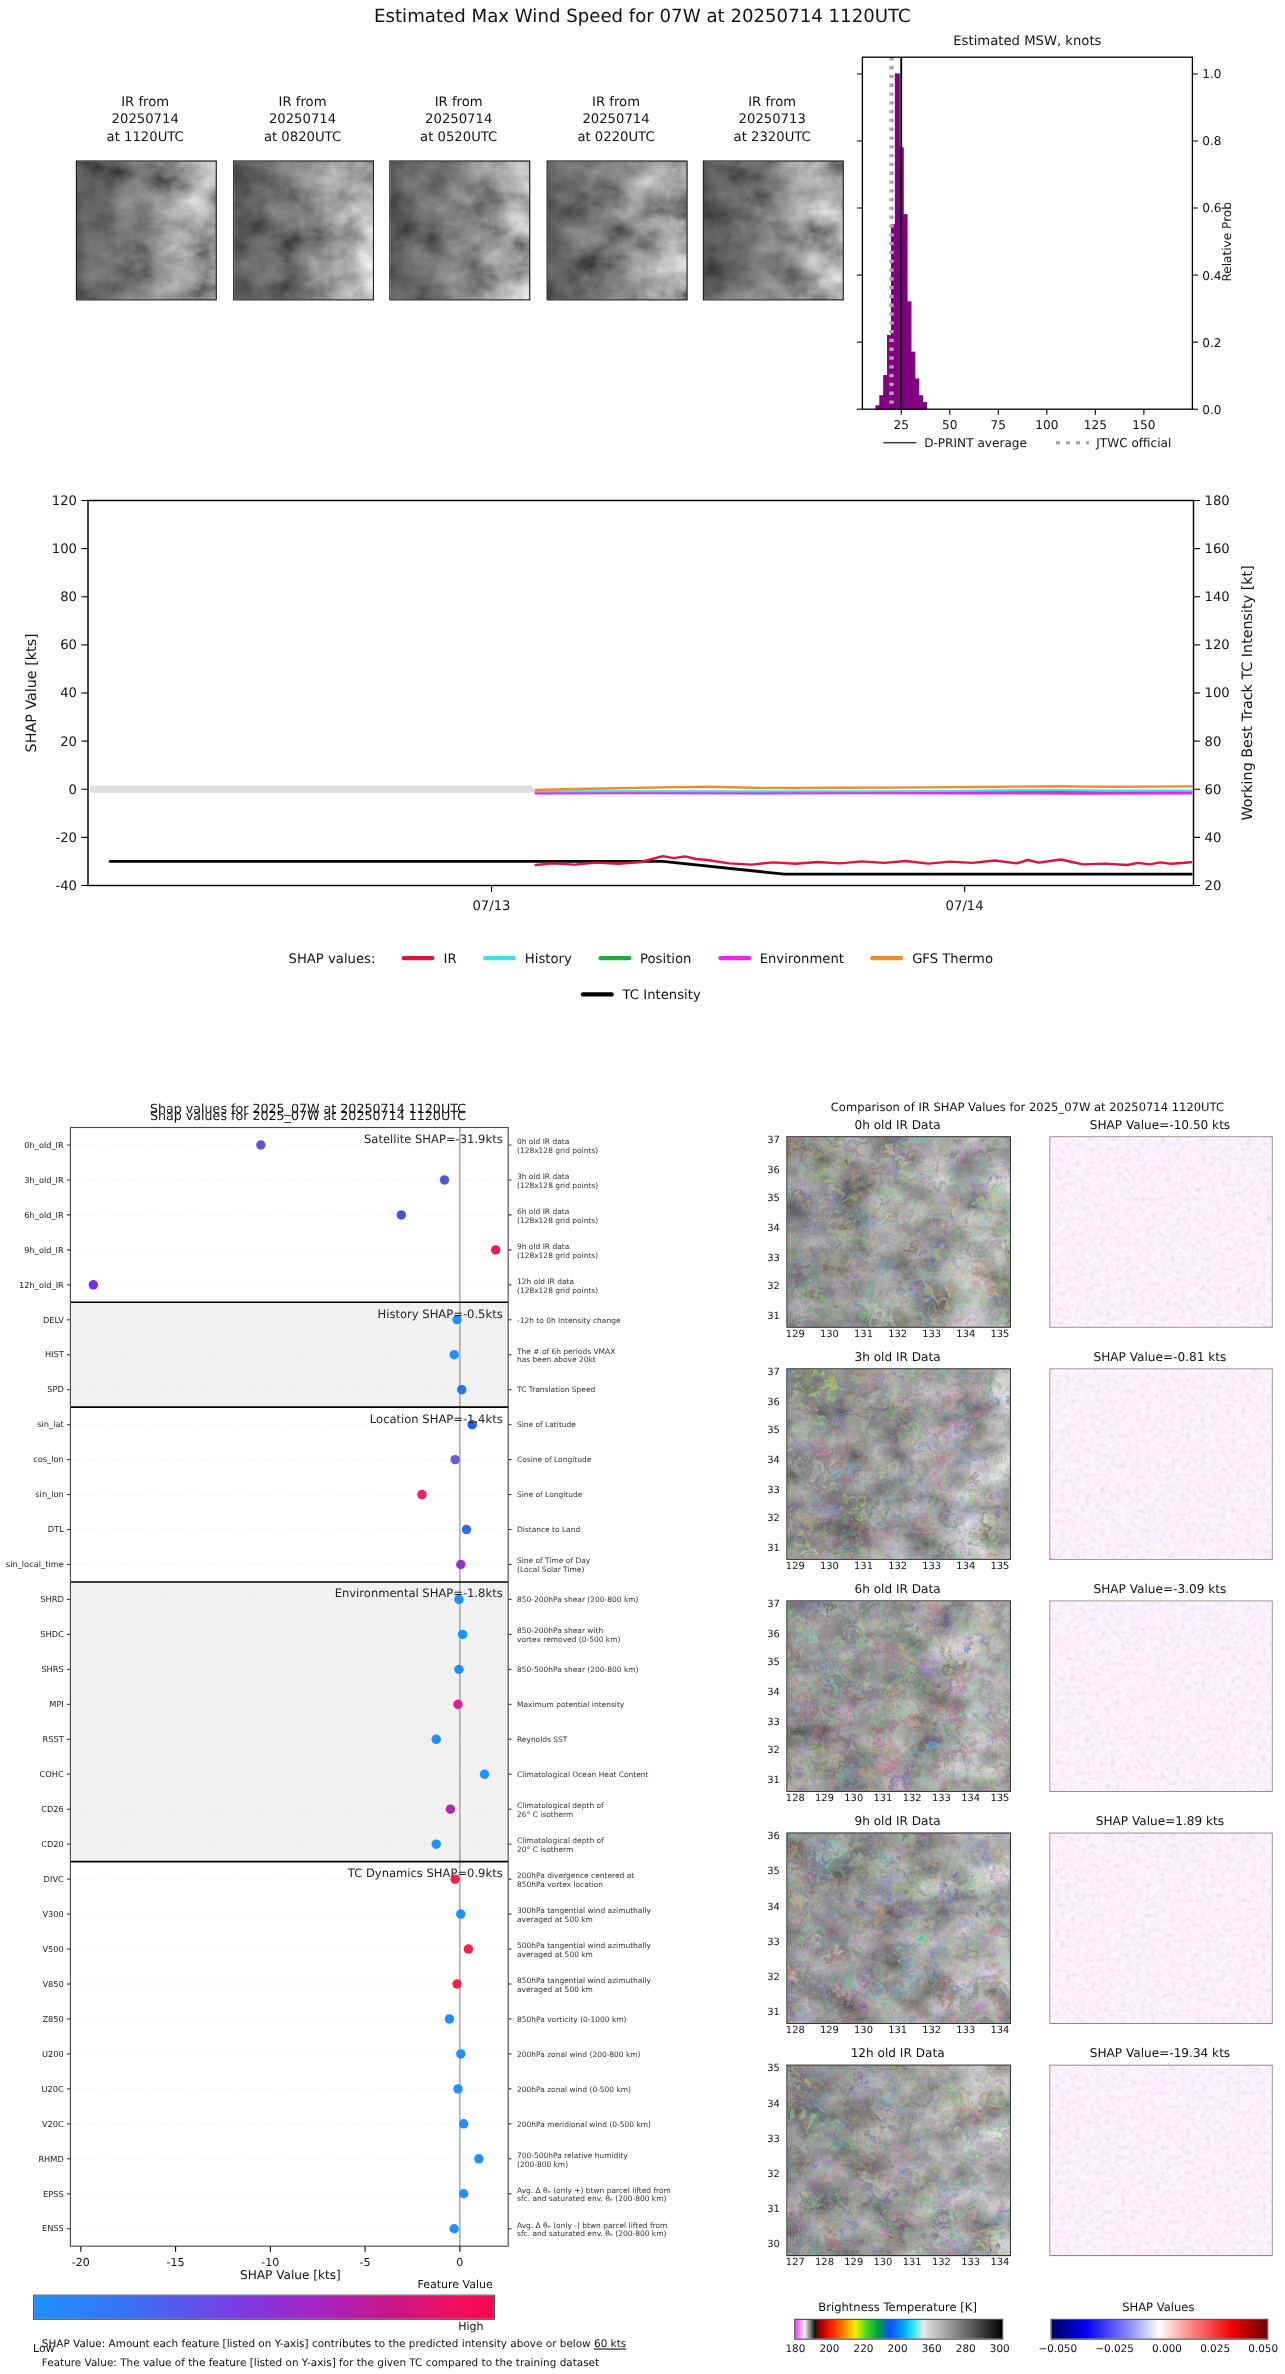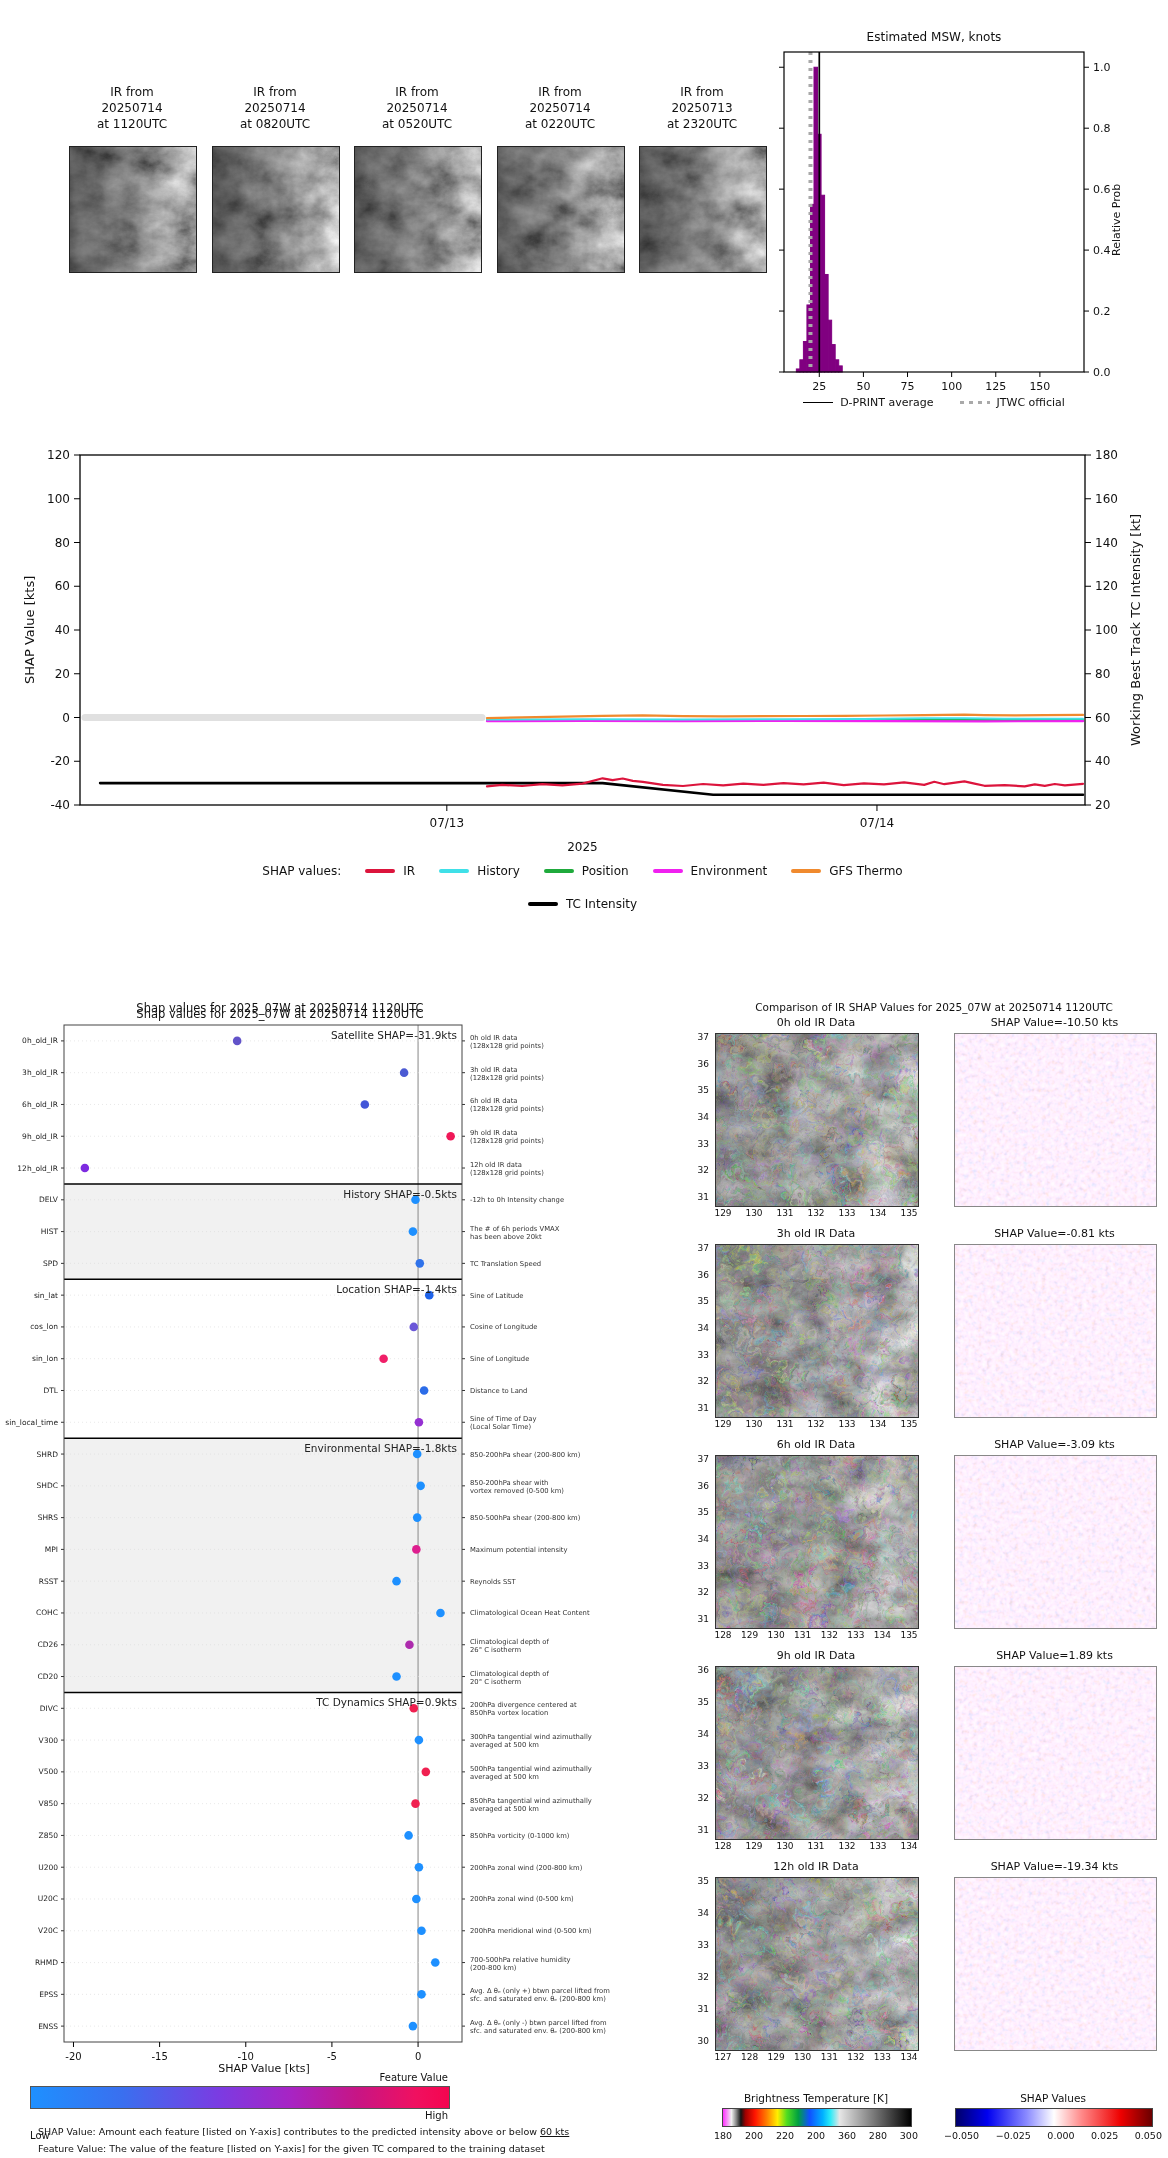--- a/index.html
+++ b/index.html
@@ -34,21 +34,21 @@
   .lg-item{display:flex;align-items:center;gap:8px;}
   .lg-item i{display:inline-block;width:30px;height:3.2px;border-radius:2px;}
   
   #dot-title{left:40px;top:1007px;width:480px;font-size:11.5px;}
   #dot{left:0;top:995px;}
   #dot-xlab{left:64px;top:2062px;width:400px;font-size:11px;}
   #fv-label{left:250px;top:2072px;width:198px;text-align:right;font-size:10px;}
   #fv-bar{left:30px;top:2086px;width:418px;height:21px;border:1px solid #555;
       background:linear-gradient(90deg,#1E90FF 0%,#3A6FEF 22%,#7B3BE2 45%,#A724C4 62%,#C71585 78%,#F01060 92%,#F5054F 100%);}
   #fv-low{left:30px;top:2110px;font-size:10px;margin-top:20px;}
-  #fv-high{left:408px;top:2110px;width:40px;text-align:right;font-size:10px;}
+  #fv-high{left:408px;top:2110px;width:40px;text-align:center;font-size:10px;}
   .note{left:38px;width:640px;font-size:9.5px;color:#111;}
   #note1{top:2126px;} #note2{top:2143px;}
   .ul{text-decoration:underline;}
   
   #cmp-title{left:700px;top:1001px;width:468px;font-size:10.5px;}
   .cmp-row{position:absolute;left:0;width:1168px;height:211px;}
   .cmp-sub{position:absolute;top:0;font-size:11px;text-align:center;}
   .sub-ir{left:715px;width:202px;} .sub-shap{left:954px;width:201px;}
   .cmp-row svg.irmap{position:absolute;left:715px;top:17px;border:1px solid #333;background:#777;}
   .cmp-row svg.shapmap{position:absolute;left:954px;top:17px;border:1px solid #888;background:#fff;}
@@ -65,20 +65,21 @@
   #sv-bar{left:955px;width:196px;background:linear-gradient(90deg,
       #00006a 0%,#0000f0 16%,#8a8aff 36%,#ffffff 50%,#ff8a8a 64%,#ee0000 84%,#6a0000 100%);}
   .cb-ticks{position:absolute;top:2130px;font-size:9.5px;display:flex;justify-content:space-between;}
   #bt-ticks{left:714px;width:204px;} #sv-ticks{left:944px;width:218px;}
 </style>
 </head>
 <body>
 
 <div id="page">
 
+  <div class="abs ctr" id="main-title">Estimated Max Wind Speed for 07W at 20250714 1120UTC</div>
 
   <div class="thumb abs" style="left:69px">
     <div class="cap">
       <div>IR from</div>
         <div>20250714</div>
         <div>at 1120UTC</div>
     </div>
     <svg class="art" width="126" height="125">
         <defs>
           <filter id="fg1" x="-5%" y="-5%" width="110%" height="110%">
@@ -324,21 +325,20 @@
         <line x1="1065" y1="377" x2="1071" y2="377" stroke="#000"></line>
         <text x="1075" y="381" font-size="12" text-anchor="start" fill="#111" font-family="DejaVu Sans, sans-serif">20</text>
         <line x1="426.825" y1="377" x2="426.825" y2="383" stroke="#000"></line>
         <text x="426.825" y="399" font-size="12" text-anchor="middle" fill="#111" font-family="DejaVu Sans, sans-serif">07/13</text>
         <line x1="856.965" y1="377" x2="856.965" y2="383" stroke="#000"></line>
         <text x="856.965" y="399" font-size="12" text-anchor="middle" fill="#111" font-family="DejaVu Sans, sans-serif">07/14</text>
       </g>
     </svg>
   <div class="abs" id="ts-ylab-left">SHAP Value [kts]</div>
   <div class="abs" id="ts-ylab-right">Working Best Track TC Intensity [kt]</div>
-  <div class="abs ctr" id="ts-xlab">2025</div>
   <div class="abs ts-legend" id="ts-legend2">
       <span class="lg-item">
         <i style="background: rgb(0, 0, 0);"></i>
         <span>TC Intensity</span>
       </span>
     </div>
   <div class="abs ts-legend" id="ts-legend1">
     <span>SHAP values:</span>
   <span class="lg-item">
         <i style="background: rgb(220, 20, 60);"></i>

